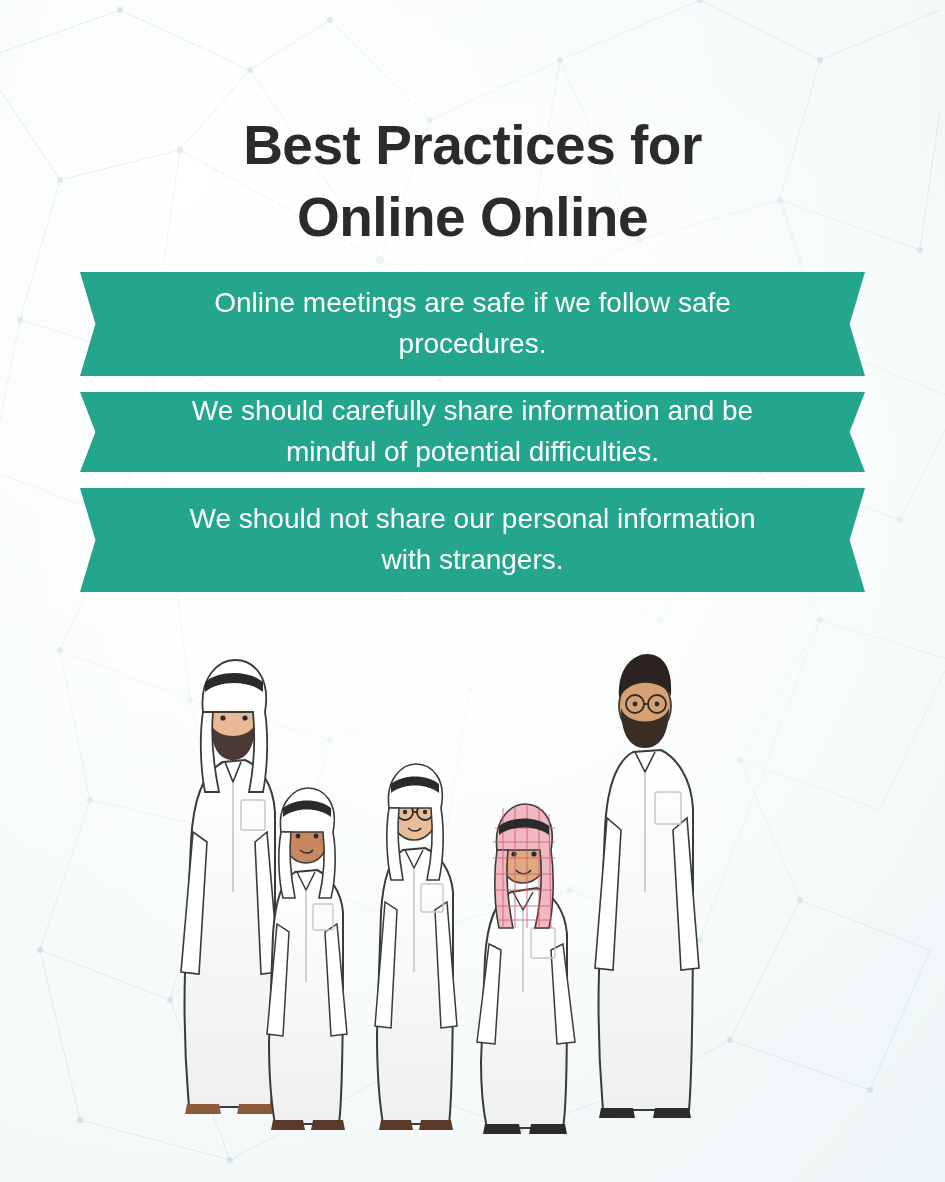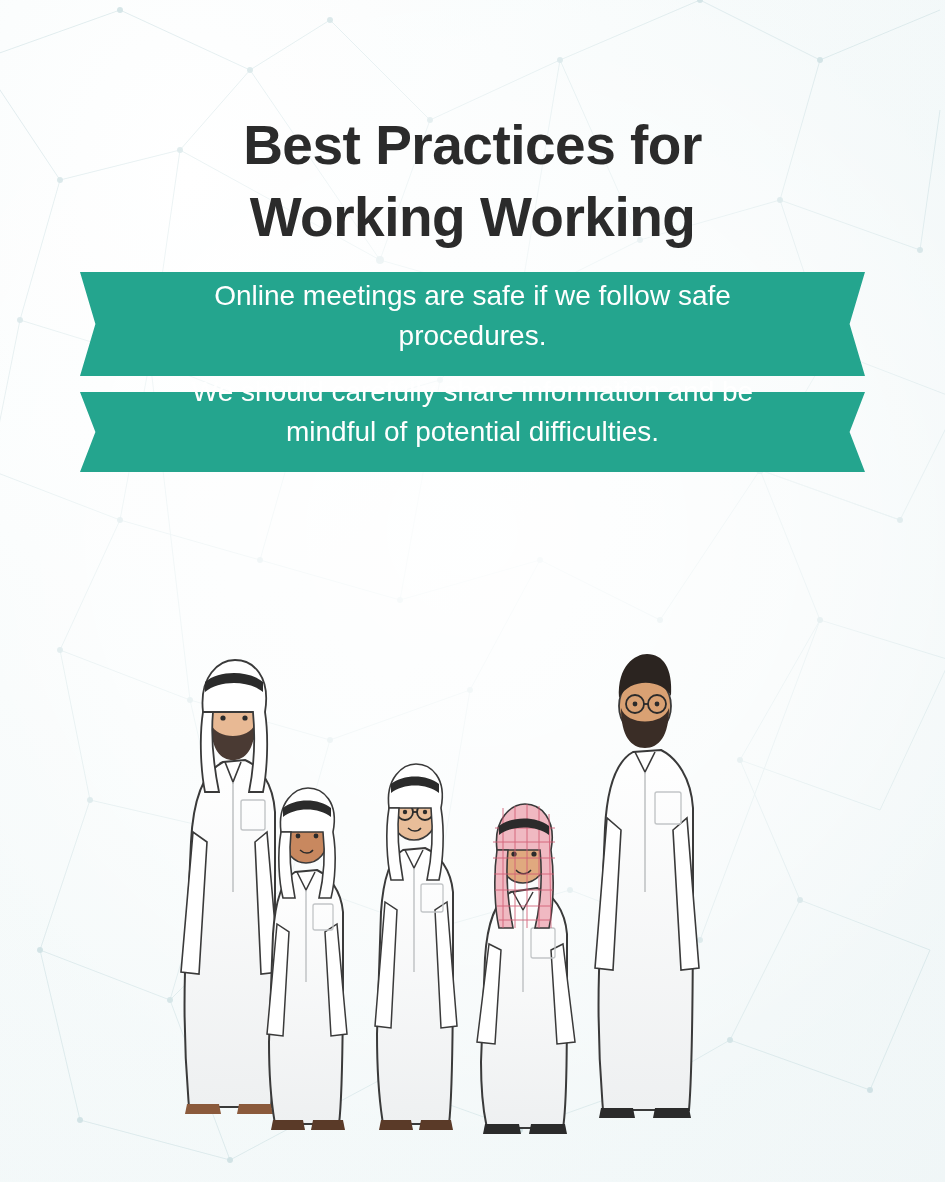--- a/index.html
+++ b/index.html
@@ -70,21 +70,21 @@
     left: 0;
     width: 100%;
   }
 
   .banner {
     position: relative;
     margin: 0 auto 16px auto;
     color: #ffffff;
     background: #24a58e;
     display: flex;
-    align-items: flex-end;
+    align-items: center;
     justify-content: center;
     text-align: center;
     font-size: 28px;
     line-height: 1.45;
     padding: 19px 70px;
     box-sizing: border-box;
   }
   .banner-1 { width: 729px; height: 104px; }
   .banner-2 { width: 729px; height: 80px; }
   .banner-3 { width: 729px; height: 104px; }
@@ -219,33 +219,36 @@
       <circle cx="660" cy="1080" r="3"></circle>
         <circle cx="920" cy="250" r="3"></circle>
     </g>
   </svg>
   <div class="bg-haze"></div>
 
   <div class="content">
 
     <h1 class="title">
       <span>Best Practices for</span><br>
-      <span>Working Working</span>
+      <span>Online Online</span>
     </h1>
 
     <div class="banners">
 
       <div class="banner banner-1">
         <span class="banner-text">Online meetings are safe if we follow safe procedures.</span>
       </div>
 
       <div class="banner banner-2">
         <span class="banner-text">We should carefully share information and be mindful of potential difficulties.</span>
       </div>
 
+      <div class="banner banner-3">
+        <span class="banner-text">We should not share our personal information with strangers.</span>
+      </div>
 
     </div>
 
     <div class="illustration">
       <svg width="620" height="500" viewBox="0 0 620 500">
         <defs>
           <linearGradient id="robeG" x1="0" y1="0" x2="0" y2="1">
             <stop offset="0%" stop-color="#ffffff"></stop>
             <stop offset="100%" stop-color="#eef0f1"></stop>
           </linearGradient>

